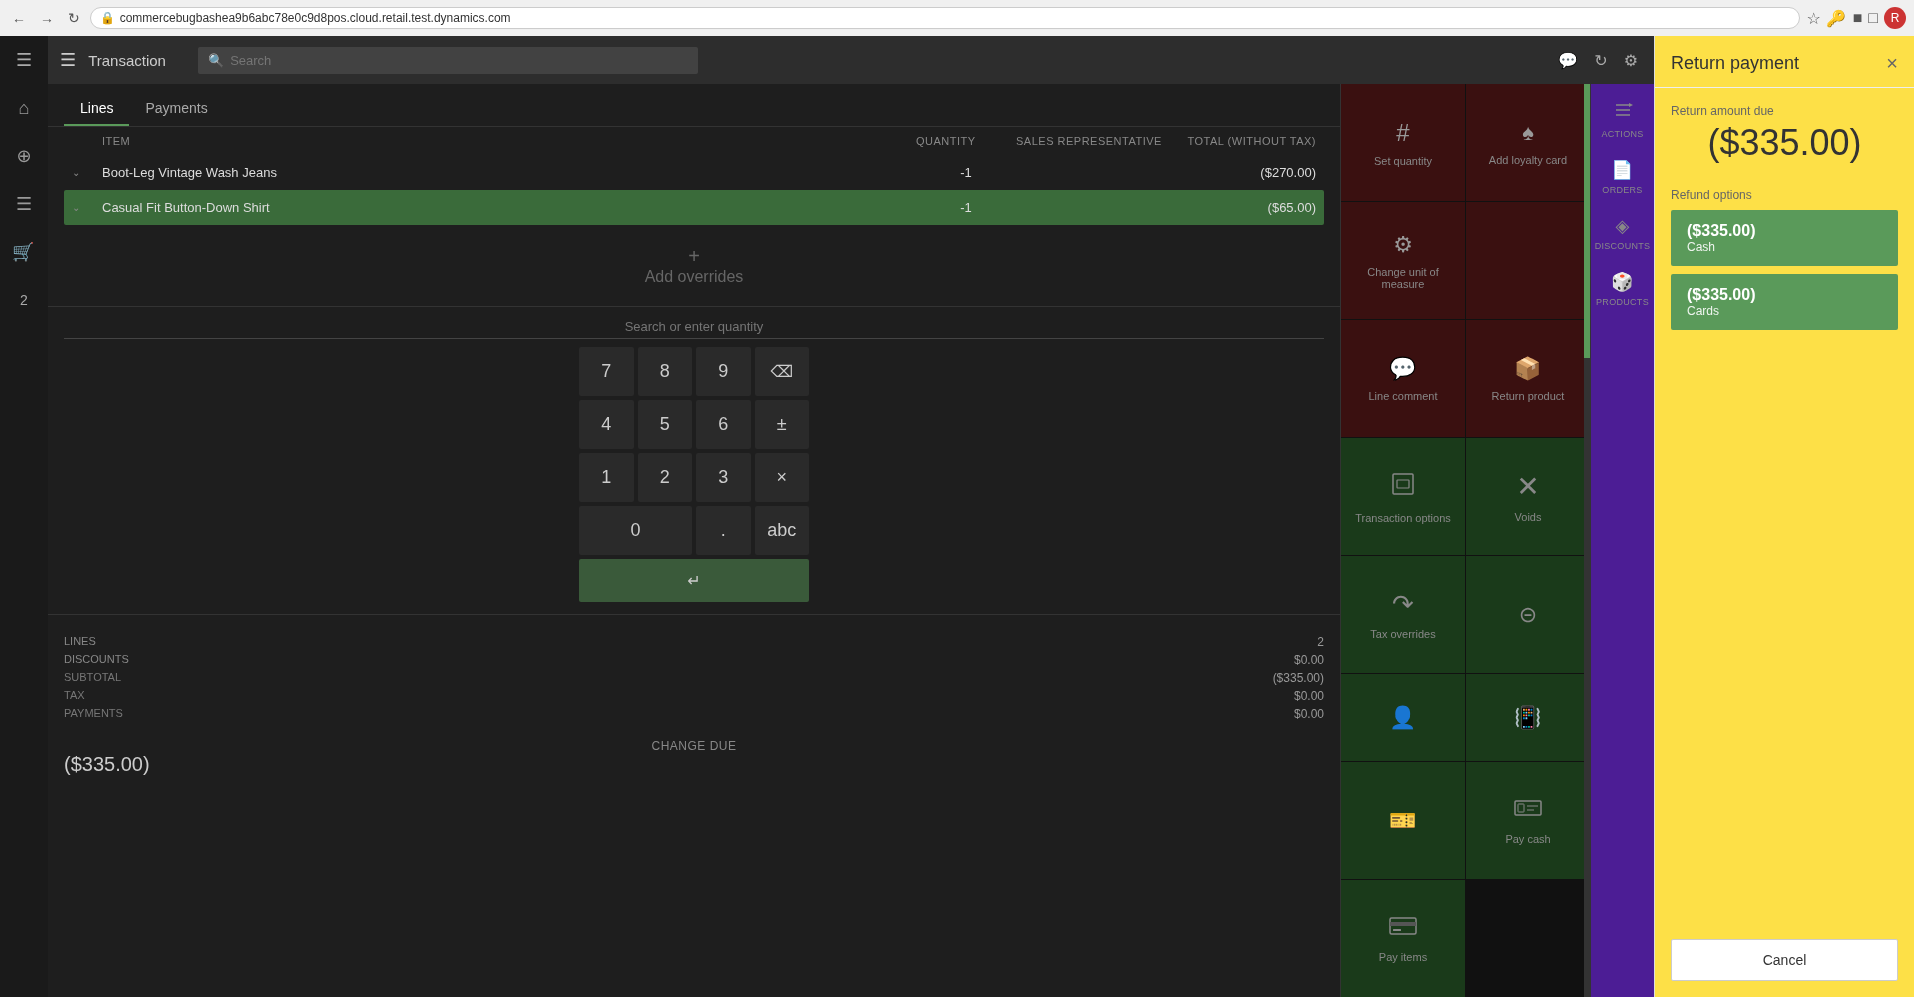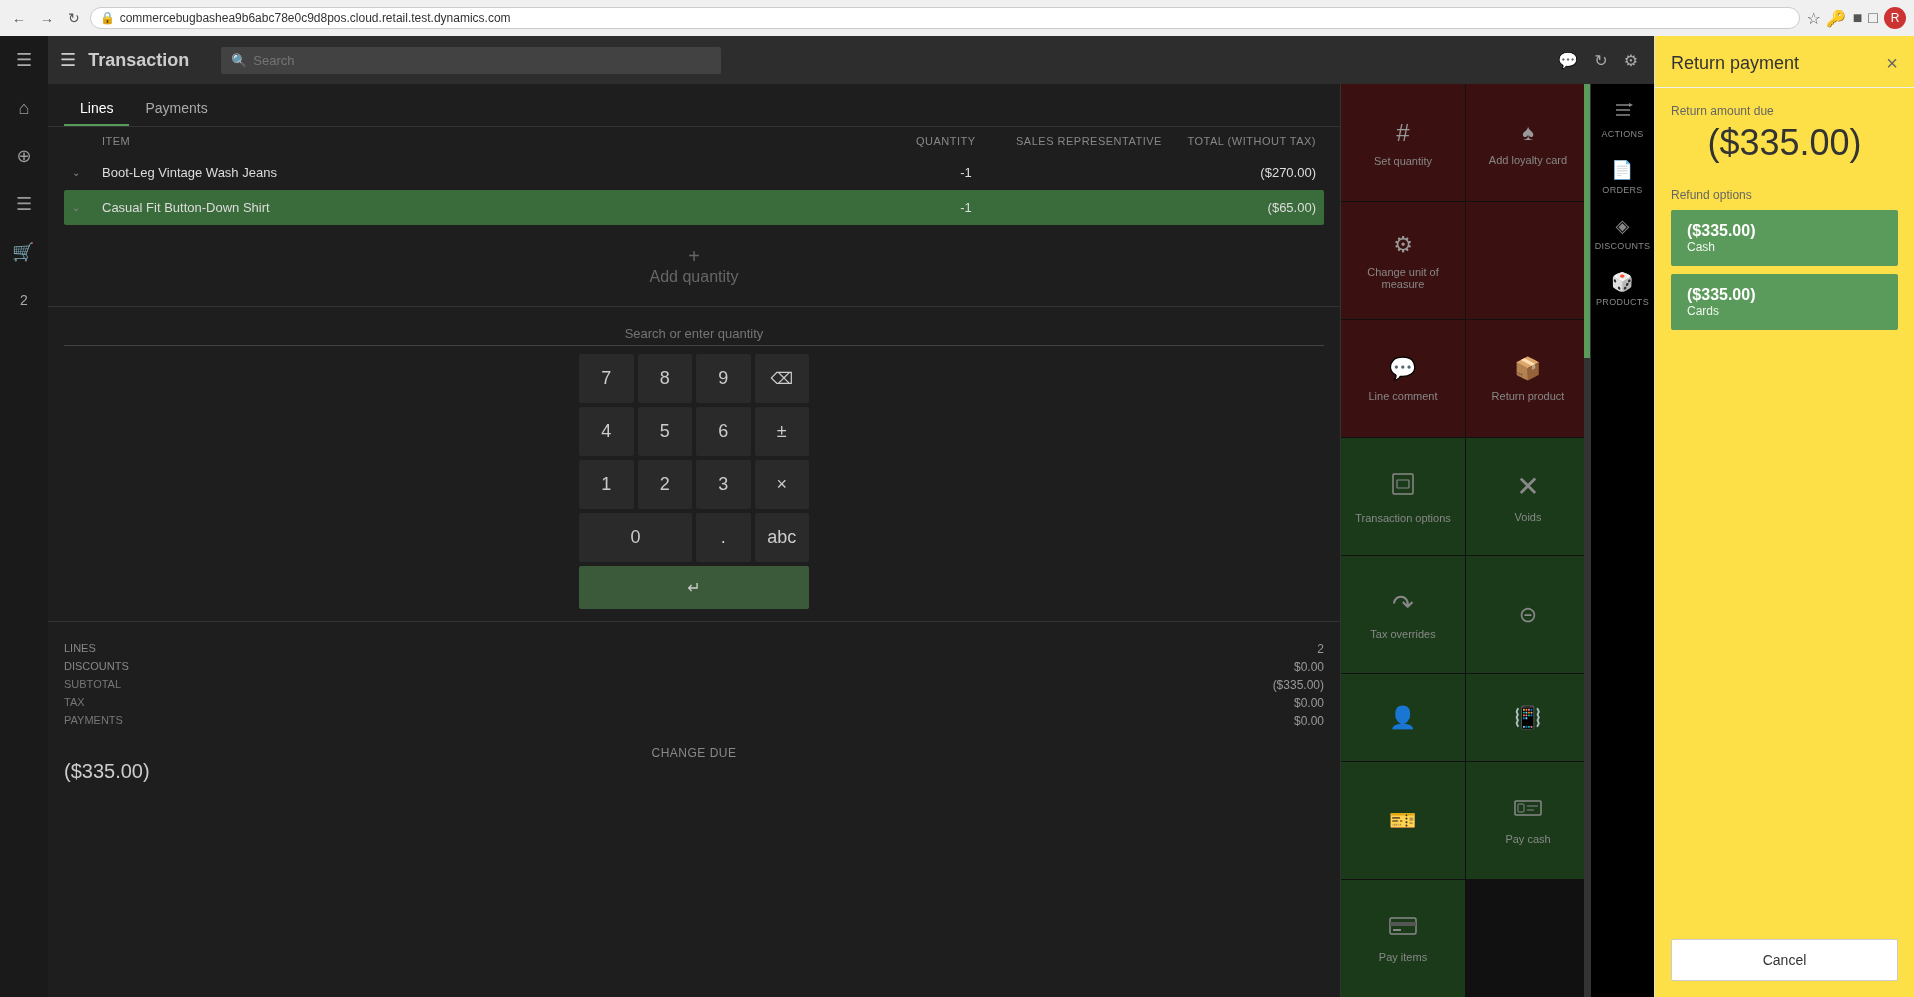--- a/index.html
+++ b/index.html
@@ -78,21 +78,21 @@
     
     .top-bar {
       background: #2d2d2d;
       height: 48px;
       display: flex;
       align-items: center;
       padding: 0 12px;
       gap: 12px;
     }
     .hamburger { color: #ccc; font-size: 18px; cursor: pointer; }
-    .app-title { color: #ccc; font-size: 18px; font-weight: 700; }
+    .app-title { color: #ccc; font-size: 15px; font-weight: 400; }
     .search-bar {
       flex: 1;
       max-width: 500px;
       margin: 0 20px;
       background: rgba(255,255,255,0.1);
       border: none;
       border-radius: 2px;
       padding: 6px 10px;
       color: #ccc;
       font-size: 13px;
@@ -194,21 +194,21 @@
     }
     .summary-row.change-due {
       font-size: 20px;
       color: #ccc;
       font-weight: 300;
       margin-top: 8px;
     }
 
     
     .numpad-section {
-      padding: 15px 16px 12px;
+      padding: 8px 16px 12px;
       border-top: 1px solid #333;
     }
     .search-enter-qty {
       width: 100%;
       background: none;
       border: none;
       border-bottom: 1px solid #444;
       color: #666;
       font-size: 13px;
       padding: 4px 0;
@@ -288,21 +288,21 @@
     .action-tile.dark-red { background: #3a1010; }
     .action-tile.dark-green { background: #1a3a1a; }
     .action-tile-icon { font-size: 22px; color: #888; }
     .action-tile.dark-red .action-tile-icon { color: #888; }
     .action-tile-label { font-size: 11px; color: #888; text-align: center; }
     .action-tile.dark-red .action-tile-label { color: #888; }
 
     
     .right-action-sidebar {
       width: 64px;
-      background: #000000;
+      background: #4c1d95;
       display: flex;
       flex-direction: column;
       align-items: center;
       padding: 8px 0;
       gap: 4px;
       border-left: 1px solid #333;
     }
     .sidebar-action {
       display: flex;
       flex-direction: column;
@@ -459,21 +459,21 @@
             <div class="expand-icon">⌄</div>
             <div class="item-name">Casual Fit Button-Down Shirt</div>
             <div class="item-qty">-1</div>
             <div class="item-rep"></div>
             <div class="item-total">($65.00)</div>
           </div>
         </div>
 
         <div class="add-customer-area">
           <div style="font-size:20px;">+</div>
-          <div>Add quantity</div>
+          <div>Add overrides</div>
         </div>
 
 
         <div class="numpad-section">
           <input class="search-enter-qty" type="text" placeholder="Search or enter quantity" style="">
           <div class="numpad">
             <button class="numpad-btn">7</button>
             <button class="numpad-btn">8</button>
             <button class="numpad-btn">9</button>
             <button class="numpad-btn backspace">⌫</button>

